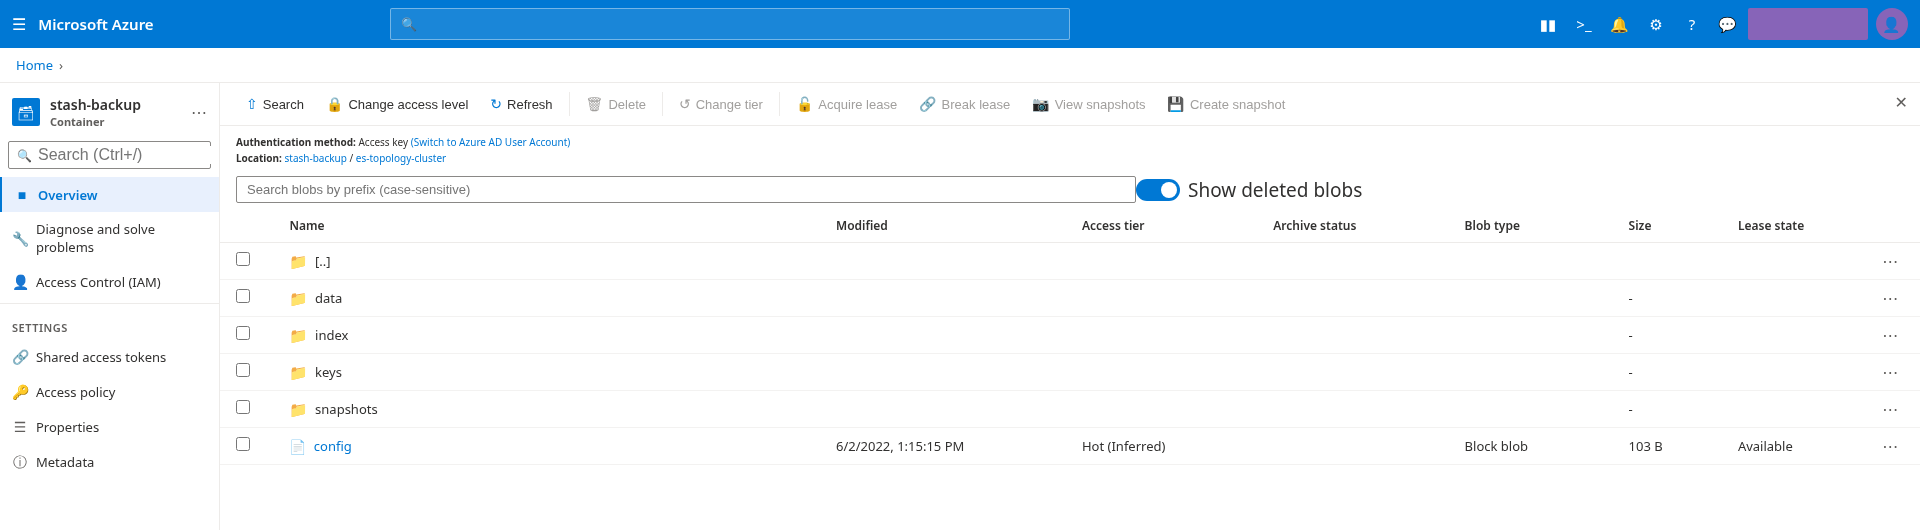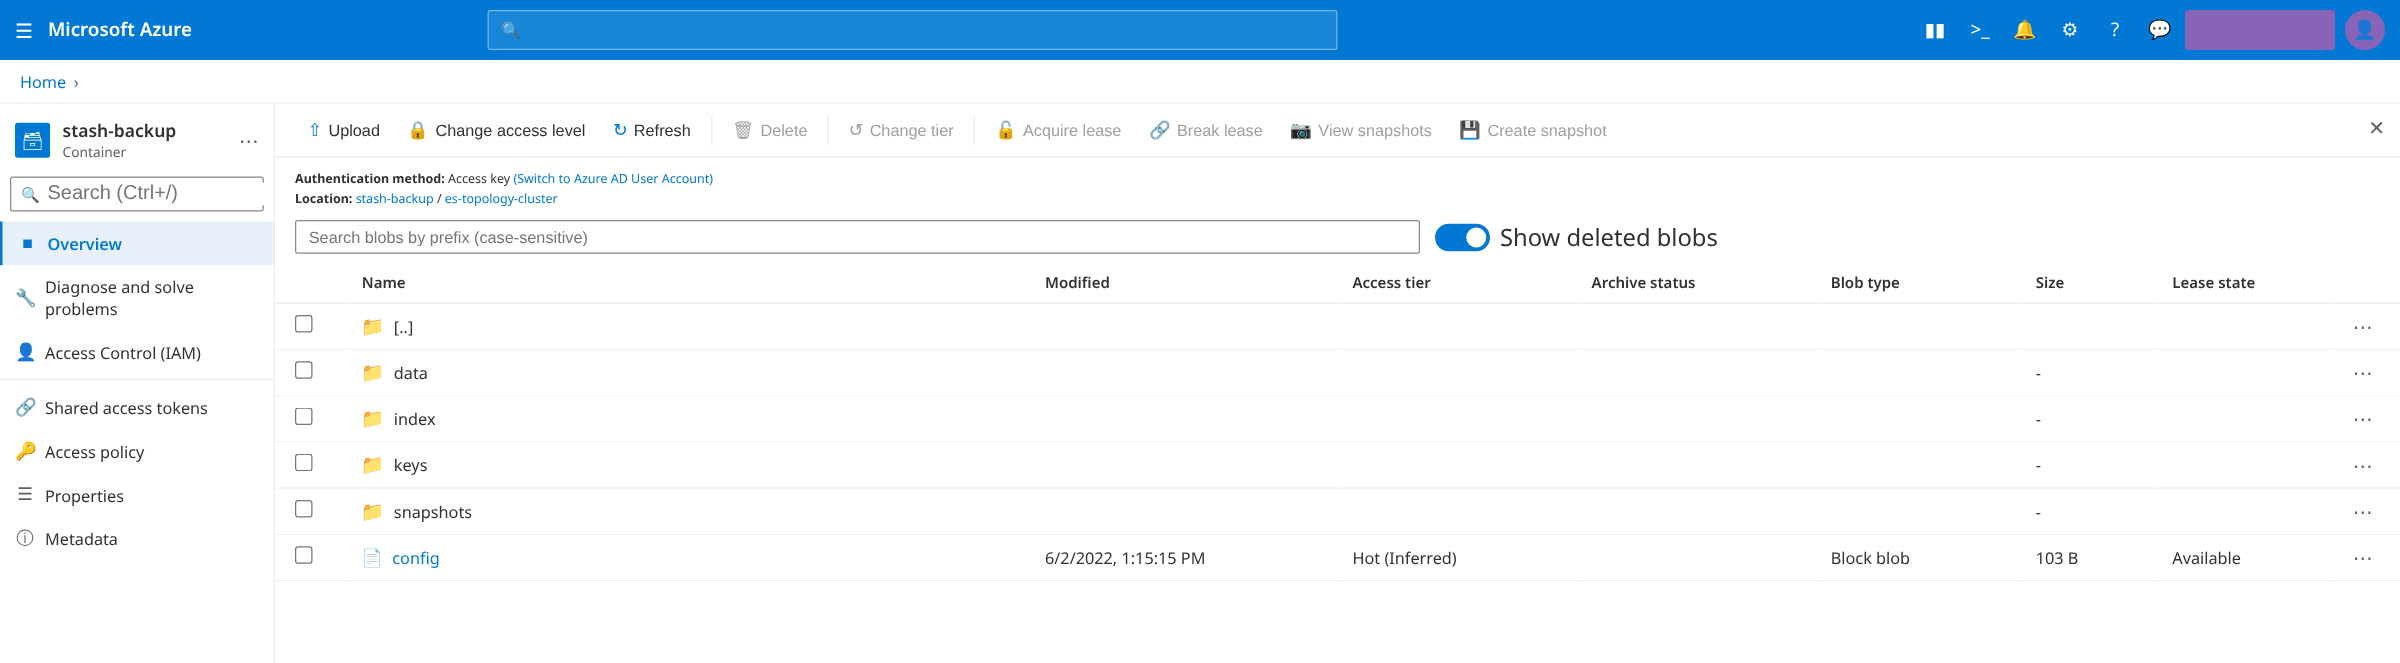--- a/index.html
+++ b/index.html
@@ -112,21 +112,21 @@
     }
     .resource-icon {
       width: 28px; height: 28px;
       background: #0078d4;
       border-radius: 2px;
       display: flex; align-items: center; justify-content: center;
       color: white;
       font-size: 14px;
     }
     .resource-title { font-size: 14px; font-weight: 600; }
-    .resource-subtitle { font-size: 11px; color: #605e5c; }
+    .resource-subtitle { font-size: 11px; color: #605e5c; font-weight: bold; }
     .sidebar-dots { color: #605e5c; cursor: pointer; margin-left: auto; font-size: 16px; }
 
     .sidebar-search {
       margin: 4px 8px 8px;
       display: flex;
       align-items: center;
       border: 1px solid #8a8886;
       border-radius: 2px;
       padding: 4px 8px;
       font-size: 12px;
@@ -218,21 +218,21 @@
       color: #323130;
       line-height: 1.6;
     }
     .info-bar a { color: #0078d4; text-decoration: none; }
 
     
     .search-toggle-row {
       display: flex;
       align-items: center;
       padding: 6px 16px;
-      gap: 12px;
+      gap: 0;
     }
     .blob-search {
       flex: 1;
       max-width: 900px;
       border: 1px solid #8a8886;
       border-radius: 2px;
       padding: 5px 10px;
       font-size: 13px;
       color: #323130;
       outline: none;
@@ -360,20 +360,21 @@
       <span class="nav-icon">🔧</span>
       <span>Diagnose and solve problems</span>
     </div>
     <div class="nav-item">
       <span class="nav-icon">👤</span>
       <span>Access Control (IAM)</span>
     </div>
 
     <div class="sidebar-divider"></div>
 
+    <div class="section-label">Settings</div>
 
     <div class="nav-item">
       <span class="nav-icon">🔗</span>
       <span>Shared access tokens</span>
     </div>
     <div class="nav-item">
       <span class="nav-icon">🔑</span>
       <span>Access policy</span>
     </div>
     <div class="nav-item">
@@ -385,21 +386,21 @@
       <span>Metadata</span>
     </div>
   </div>
 
   <div class="main-content">
     <span class="close-btn">✕</span>
 
     <div class="toolbar">
       <button class="toolbar-btn">
         <span class="tb-icon">⇧</span>
-        <span>Upload</span>
+        <span>Search</span>
       </button>
       <button class="toolbar-btn">
         <span class="tb-icon">🔒</span>
         <span>Change access level</span>
       </button>
       <button class="toolbar-btn">
         <span class="tb-icon">↻</span>
         <span>Refresh</span>
       </button>
       <div class="toolbar-divider"></div>

